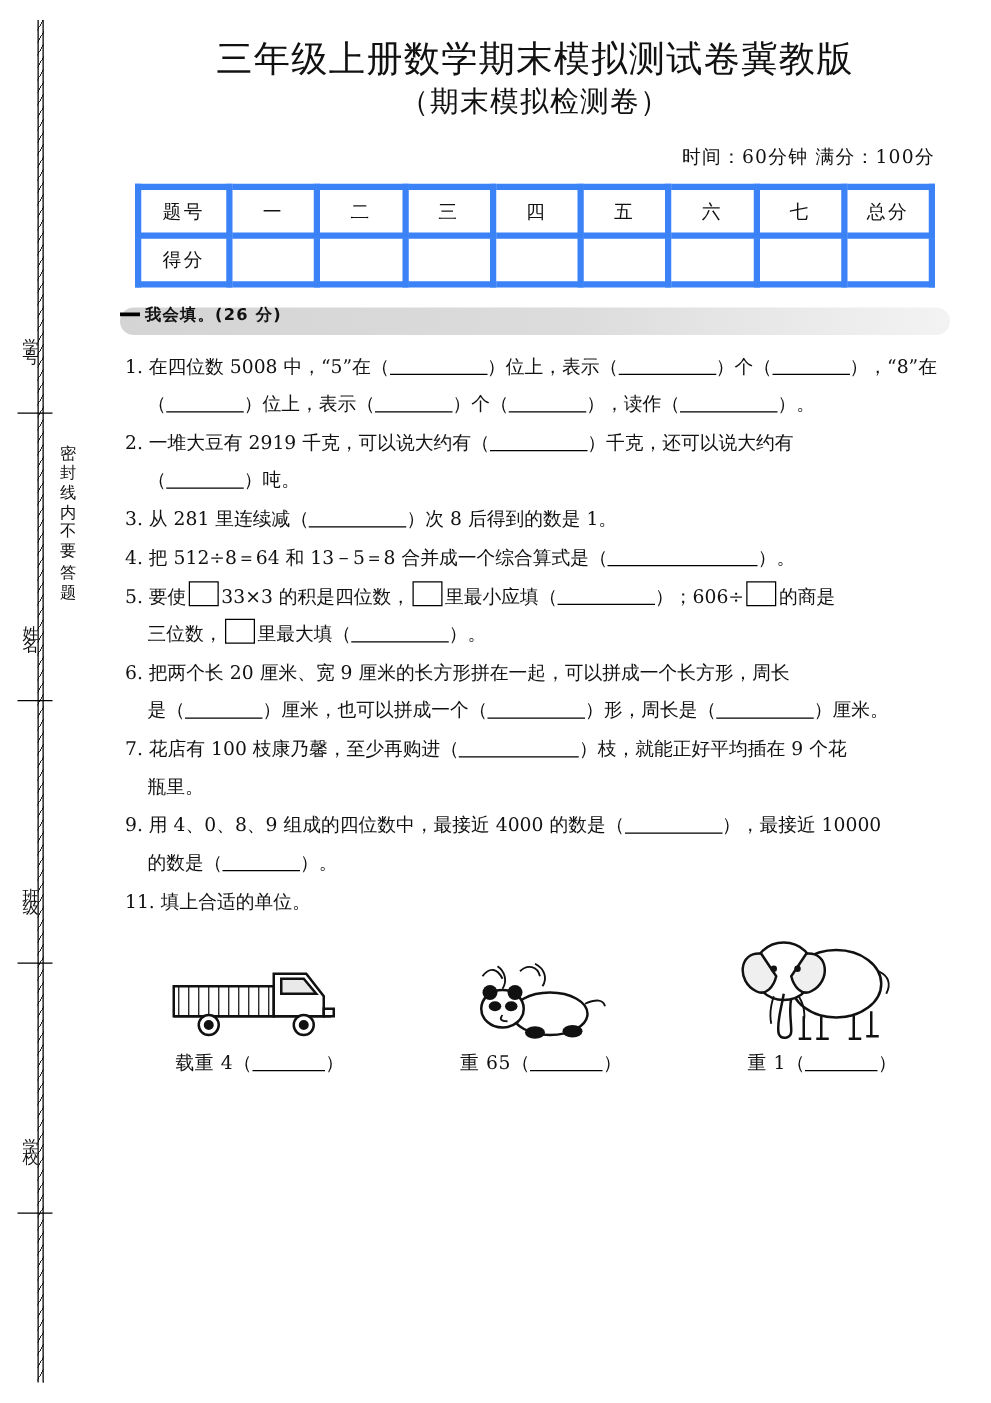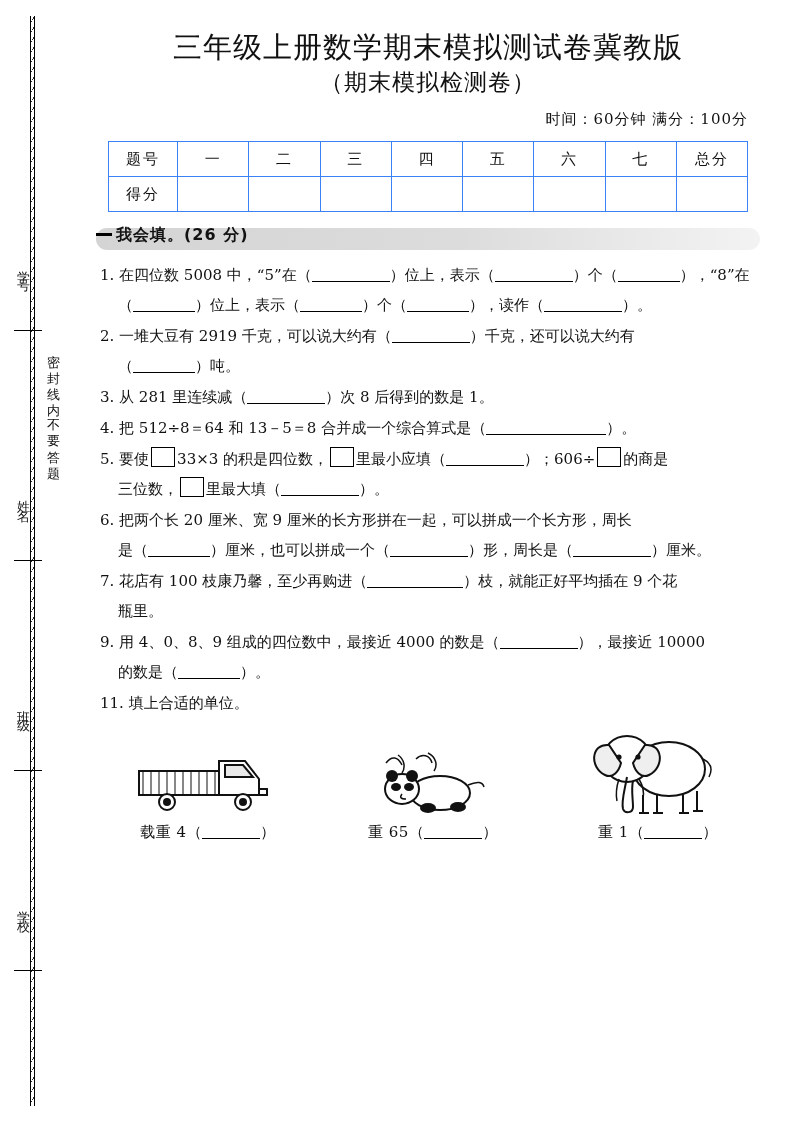--- a/index.html
+++ b/index.html
@@ -62,52 +62,52 @@
     font-size:29px;
     line-height:1.35;
     margin-top:28px;
     letter-spacing:1px;
   }
   .title .l2{font-size:23px;}
 
   .meta{
     text-align:right;
     font-size:15px;
-    margin-top:12px;
+    margin-top:18px;
     padding-right:30px;
     letter-spacing:1px;
   }
 
   table.score{
     border-collapse:collapse;
     margin:12px auto 0 auto;
     width:640px;
     table-layout:fixed;
   }
   table.score td{
-    border:1px solid #3b82f6;
+    border:5px solid #3b82f6;
     height:32px;
     text-align:center;
     font-size:15px;
     letter-spacing:2px;
   }
   table.score td.head{width:66px;}
 
   .sec-head{
     margin:16px 18px 0 18px;
     height:22px;
     border-radius:11px;
     background:linear-gradient(90deg,#d4d4d4 0%,#dcdcdc 55%,#f3f3f3 100%);
     position:relative;
   }
   .sec-head .lbl{
     position:absolute;left:0;top:-3px;
     font-family:"DejaVu Sans","Liberation Sans",sans-serif;
     font-weight:bold;
-    font-size:16px;
+    font-size:13px;
     white-space:nowrap;
     background:transparent;
     letter-spacing:1px;
   }
   .sec-head .dash{
     display:inline-block;width:16px;height:3px;background:#000;
     vertical-align:middle;margin-right:4px;margin-bottom:3px;
   }
 
   .items{margin:10px 20px 0 22px;font-size:15px;line-height:2.0;}

